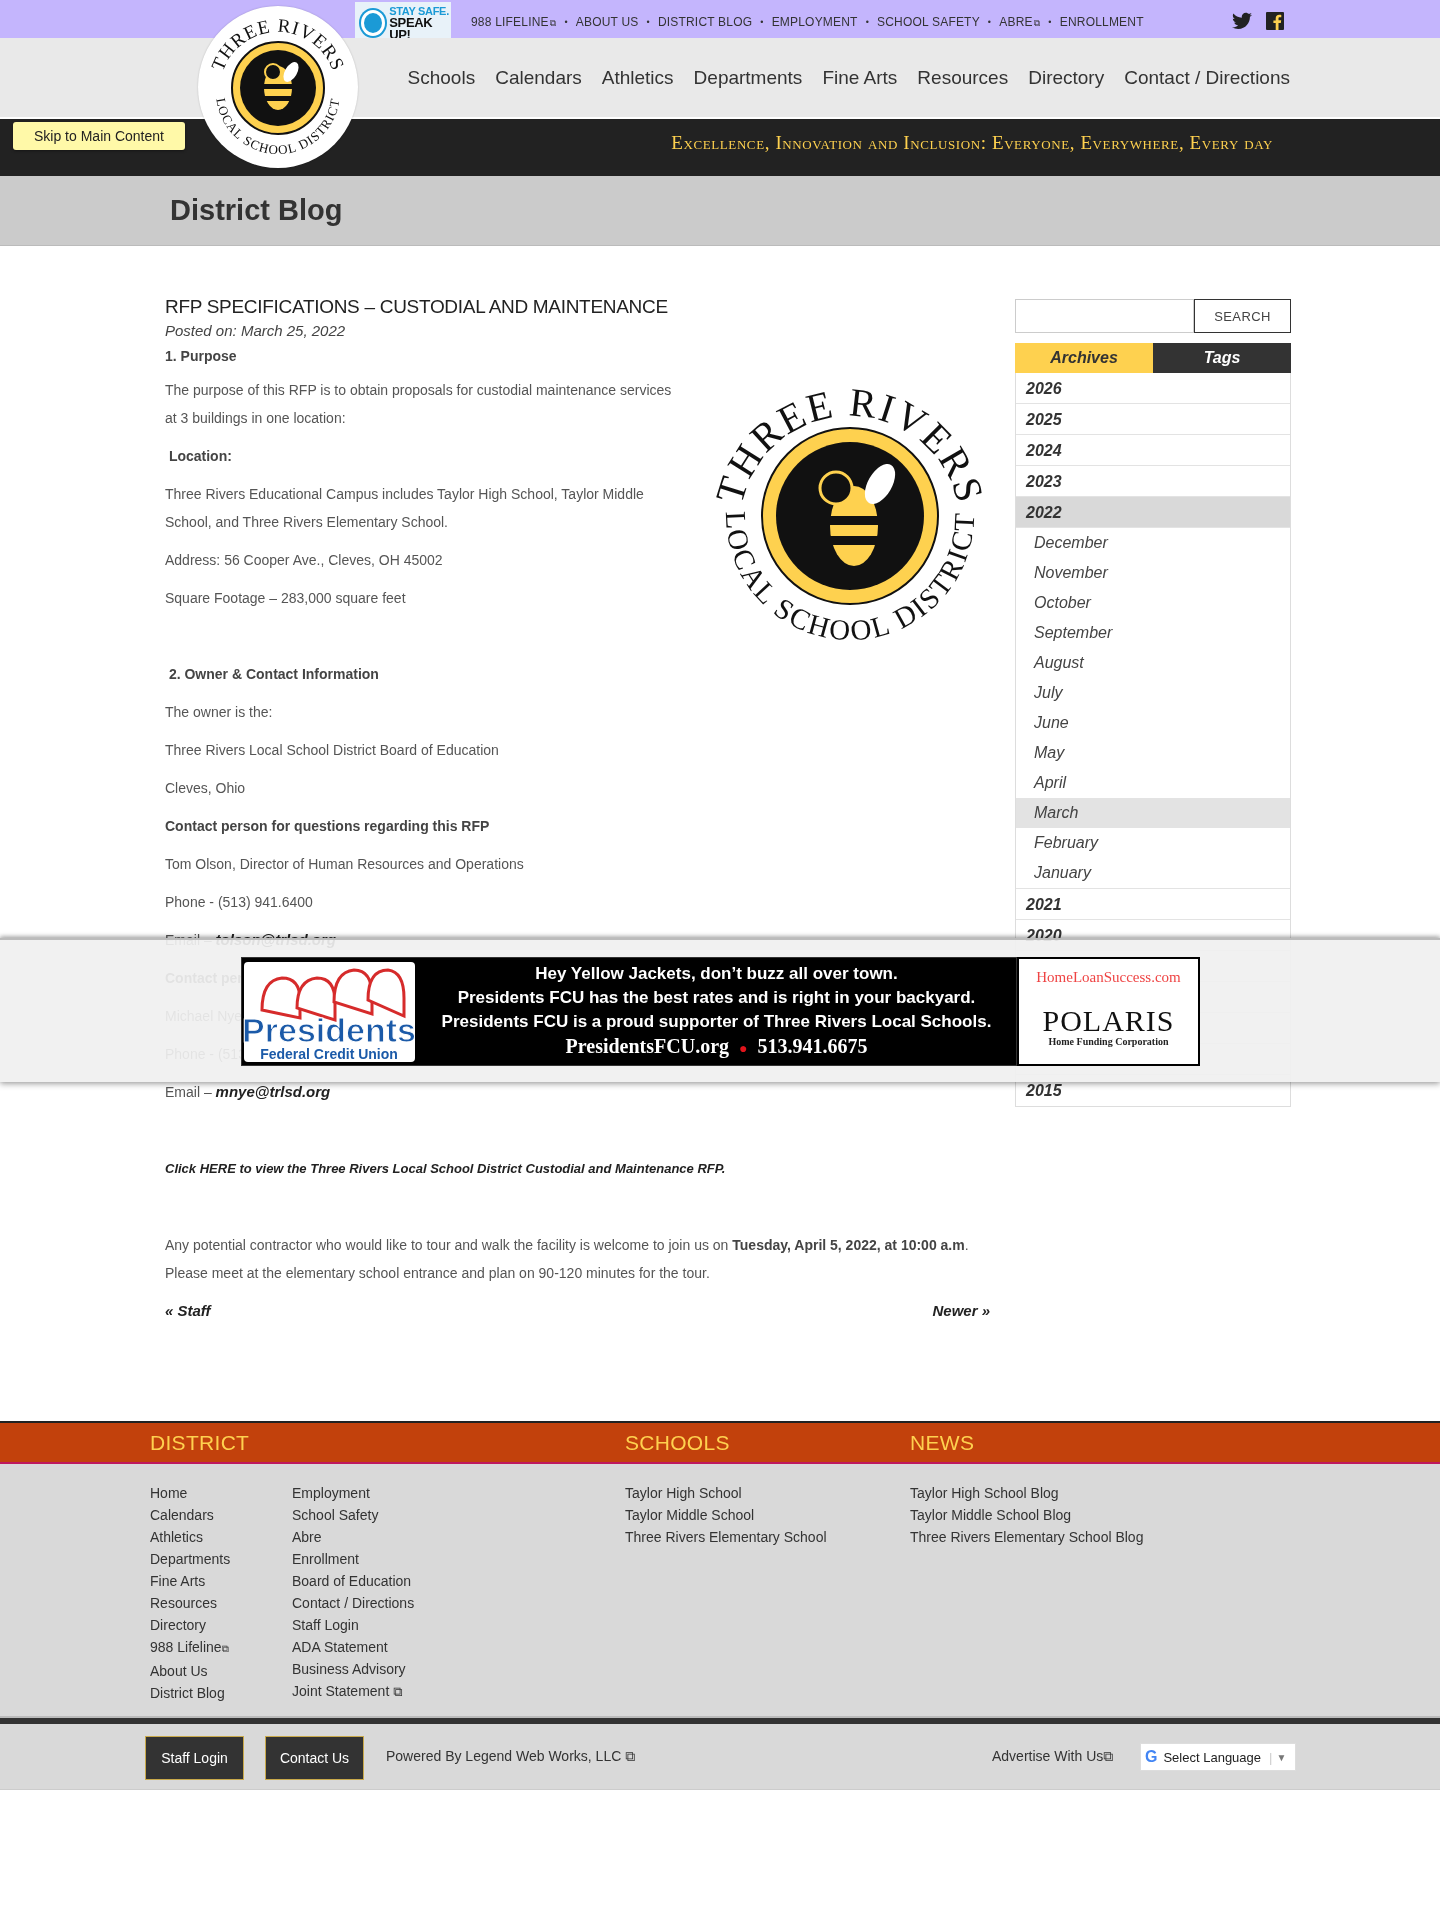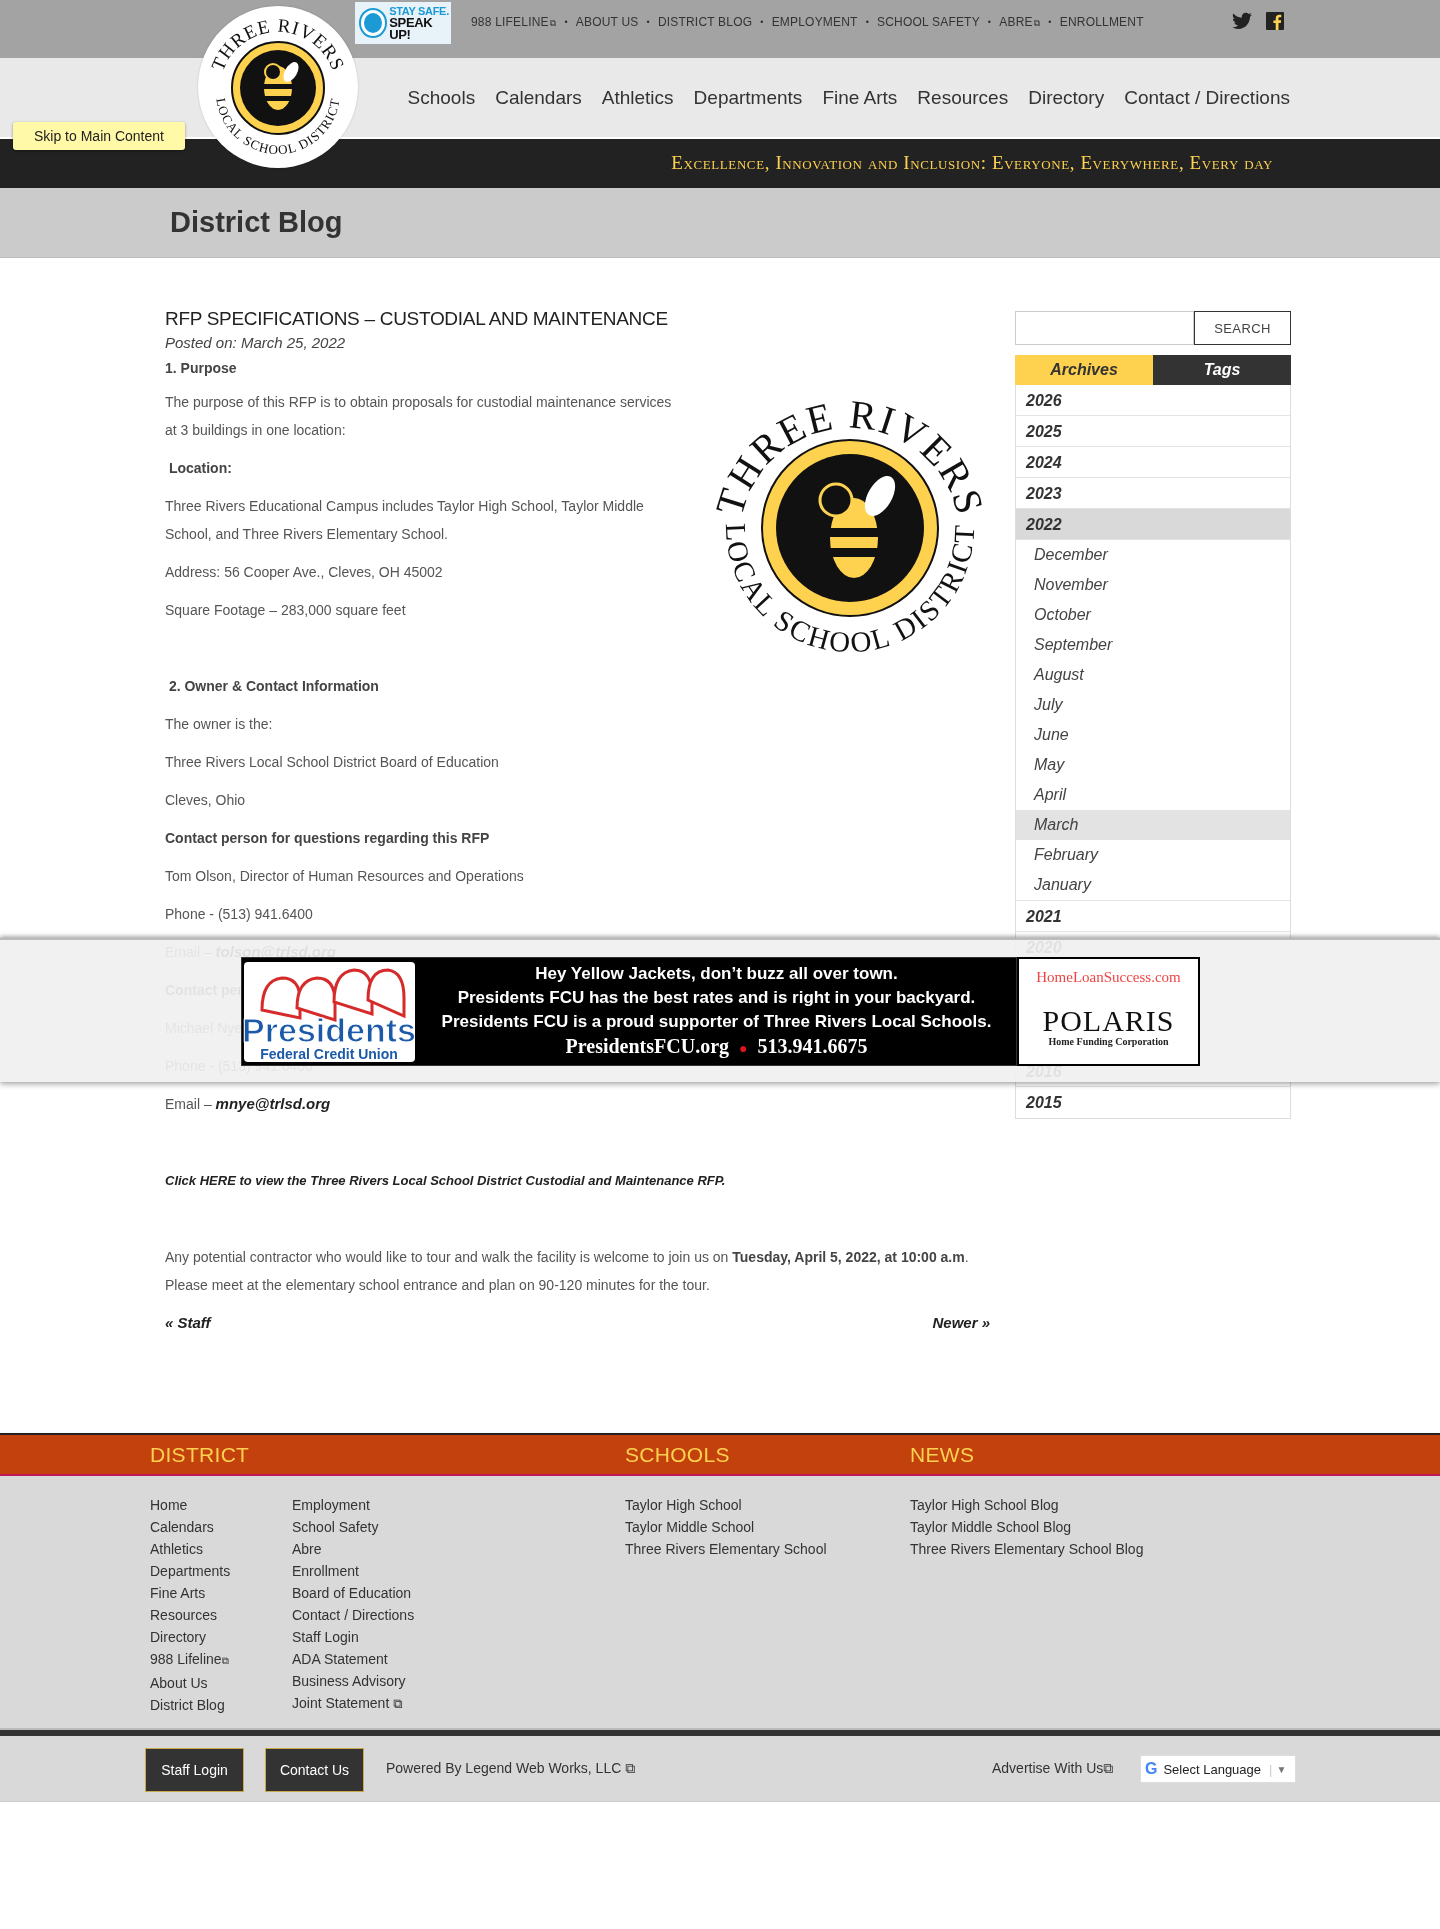--- a/index.html
+++ b/index.html
@@ -1,36 +1,36 @@
 <!DOCTYPE html>
 <html><head>
 <meta charset="utf-8">
 <style>
   * { box-sizing: border-box; margin: 0; padding: 0; }
   body { width: 1440px; min-height: 1929px; background: #ffffff; font-family: "Liberation Sans", sans-serif; color: #555; position: relative; }
   a { color: inherit; text-decoration: none; }
 
   
-  .topbar { height: 58px; background: #a3a3a3; position: relative; }
+  .topbar { height: 38px; background: #c4b5fd; position: relative; }
   .topbar .util { position: absolute; left: 471px; top: 15px; font-size: 12px; color: #333; letter-spacing: 0.2px; display: flex; align-items: center; }
   .topbar .util .sep { margin: 0 8px; font-size: 9px; }
   .topbar .util .ext { font-size: 9px; margin-left: 1px; }
   .stay-safe { position: absolute; left: 355px; top: 2px; width: 96px; height: 42px; background: #e8f2f9; display: flex; align-items: center; padding-left: 6px; }
   .stay-safe .ring { width: 26px; height: 26px; border-radius: 50%; background: #1b9ad6; border: 3px solid #ffffff; box-shadow: 0 0 0 2px #1b9ad6; margin-right: 4px; }
   .stay-safe .txt { font-family: "Liberation Sans", sans-serif; font-size: 11px; font-weight: bold; line-height: 12px; color: #1b9ad6; letter-spacing: -0.3px; }
   .stay-safe .txt .b2 { color: #111; font-size: 13px; }
   .social { position: absolute; left: 1232px; top: 12px; display: flex; gap: 14px; }
   .social span { width: 20px; height: 19px; display: inline-block; }
 
   
   .navbar { height: 81px; background: #e9e9e9; position: relative; border-bottom: 2px solid #fff; }
   .navbar .links { position: absolute; right: 150px; top: 29px; display: flex; gap: 20px; font-size: 19px; color: #333; }
 
   
-  .tagline { height: 49px; background: #222222; position: relative; }
+  .tagline { height: 57px; background: #222222; position: relative; }
   .tagline .t { position: absolute; right: 167px; top: 13px; color: #fed14f; font-family: "Liberation Serif", serif; font-size: 19px; font-variant: small-caps; letter-spacing: 0.6px; }
   .skip { position: absolute; left: 13px; top: 122px; background: #fff9a8; color: #222; font-size: 14px; padding: 6px 21px; border-radius: 3px; box-shadow: 0 1px 3px rgba(0,0,0,.4); z-index: 6; }
 
   
   .logo { position: absolute; left: 198px; top: 6px; width: 160px; height: 162px; border-radius: 50%; background: #fff; z-index: 5; box-shadow: 0 0 2px rgba(0,0,0,.2); }
 
   
   .title-band { height: 70px; background: #cbcbcb; position: relative; border-bottom: 1px solid #bbb; }
   .title-band h1 { position: absolute; left: 170px; top: 18px; font-size: 29px; color: #333; font-family: "Liberation Sans", sans-serif; font-weight: bold; }
 

